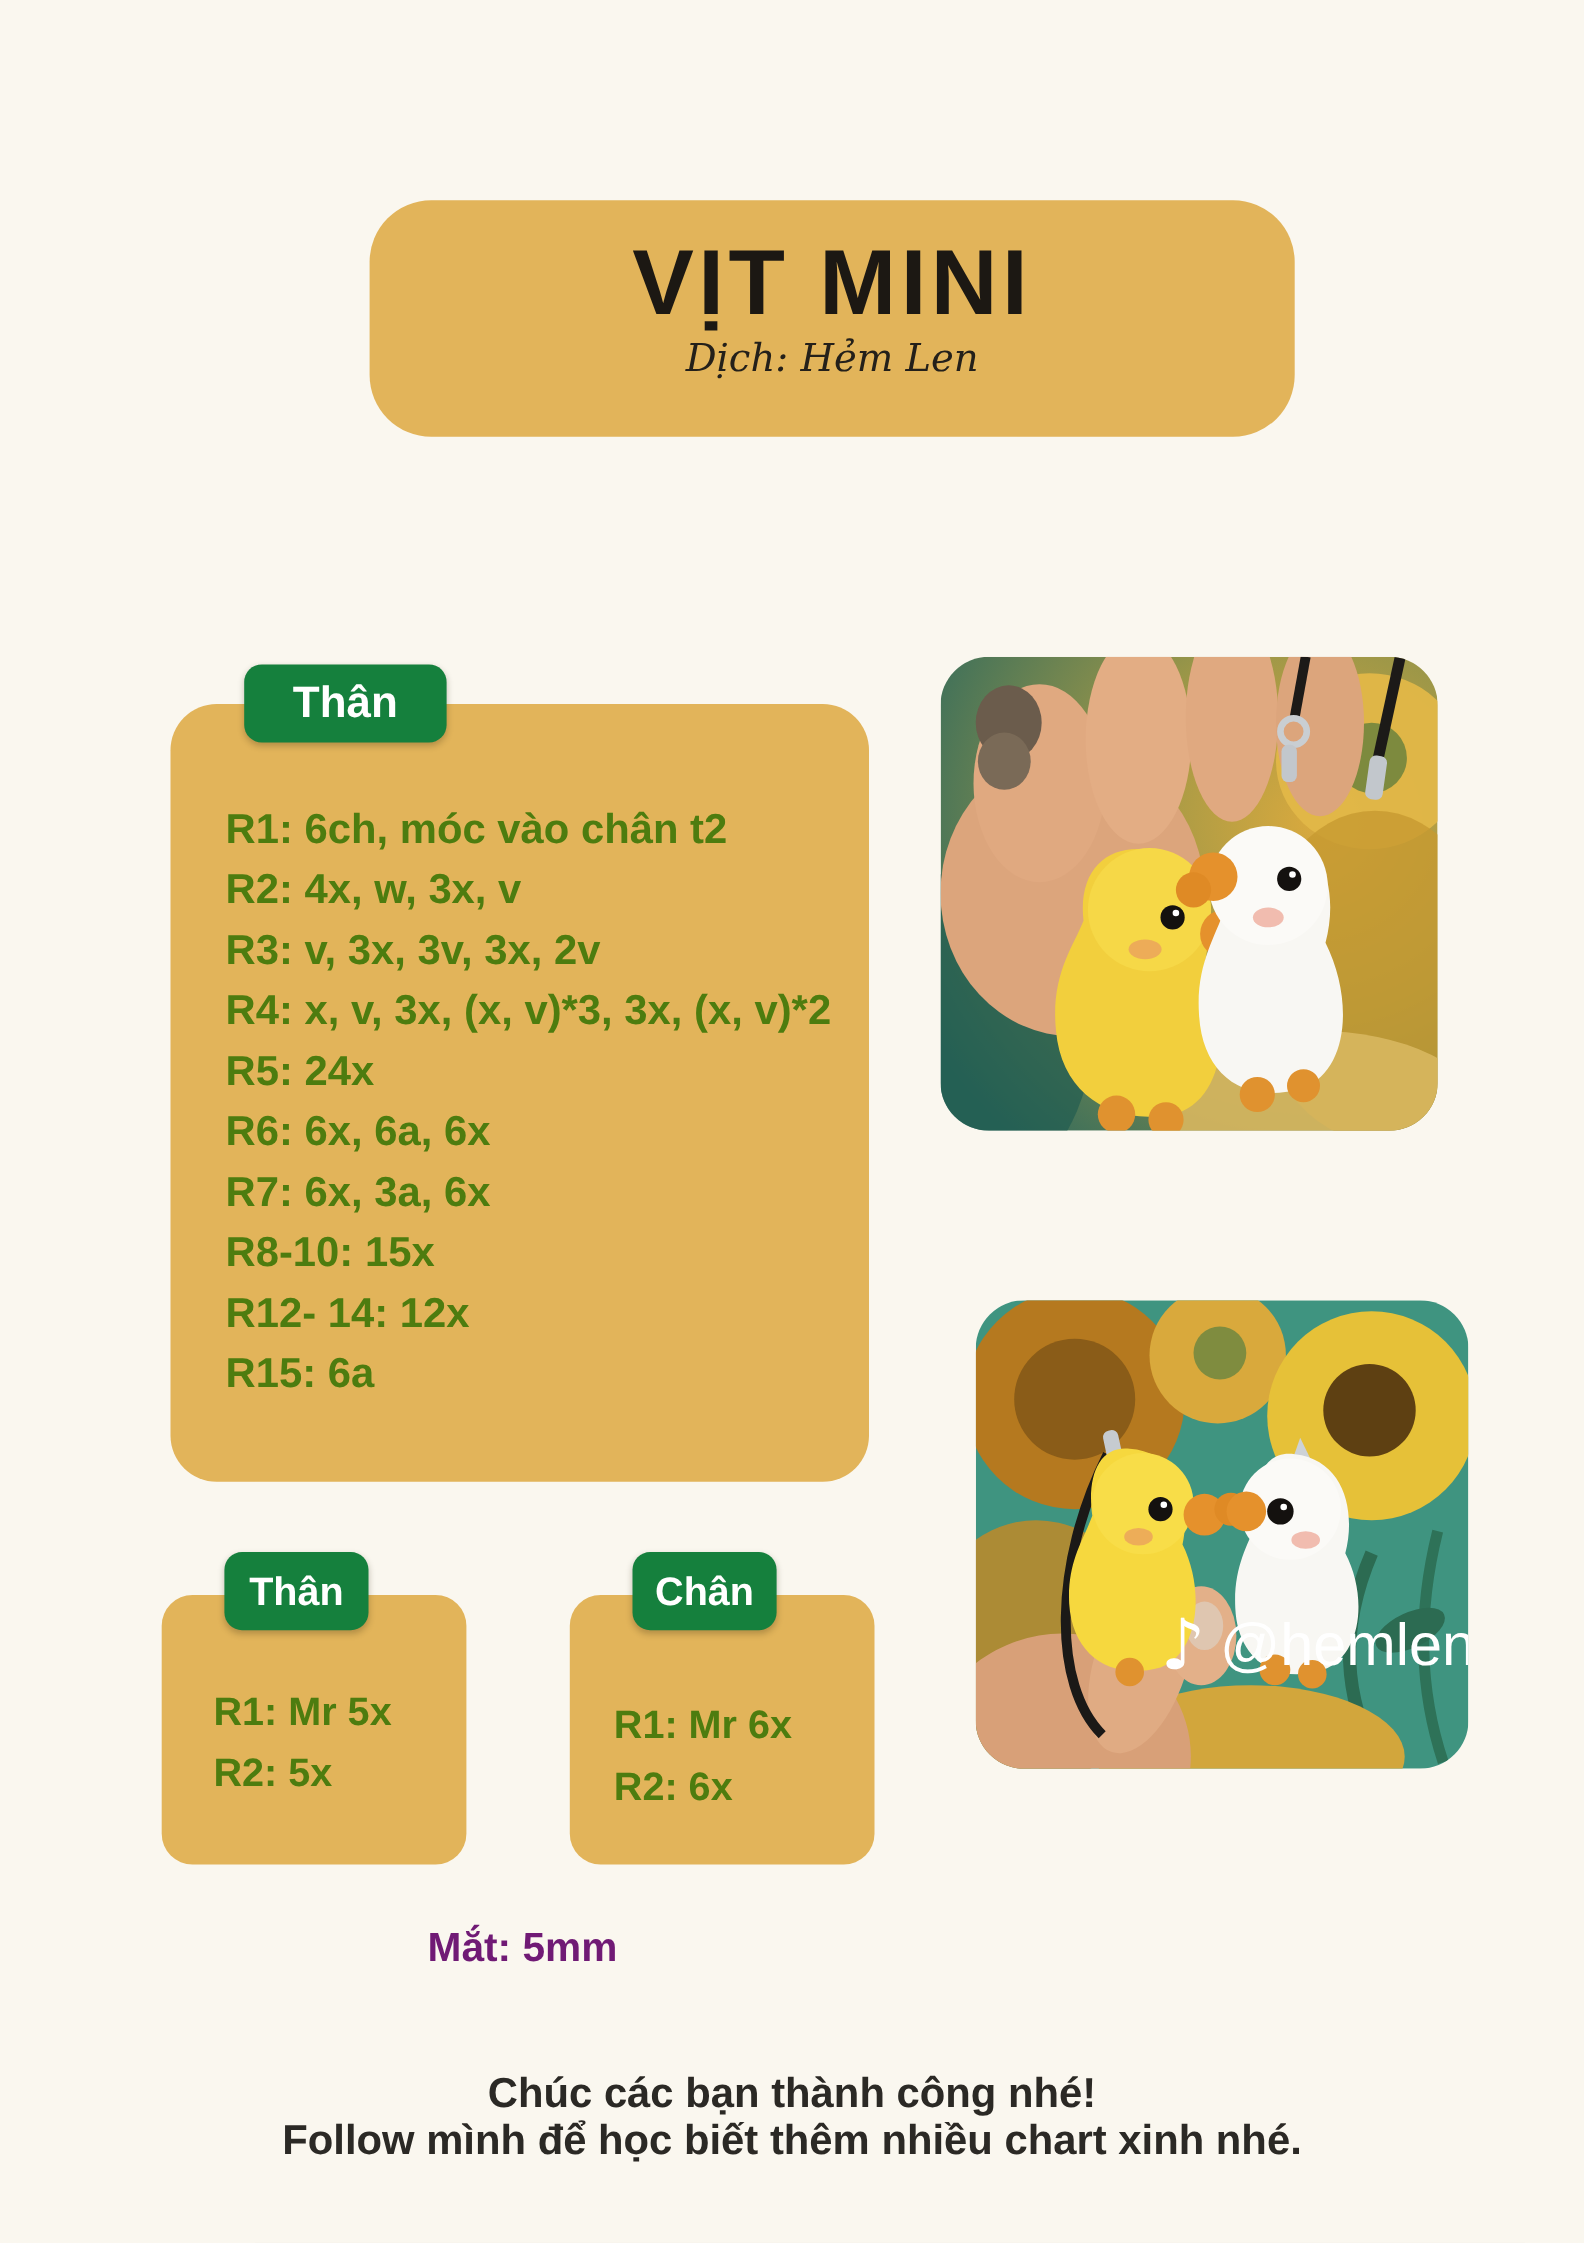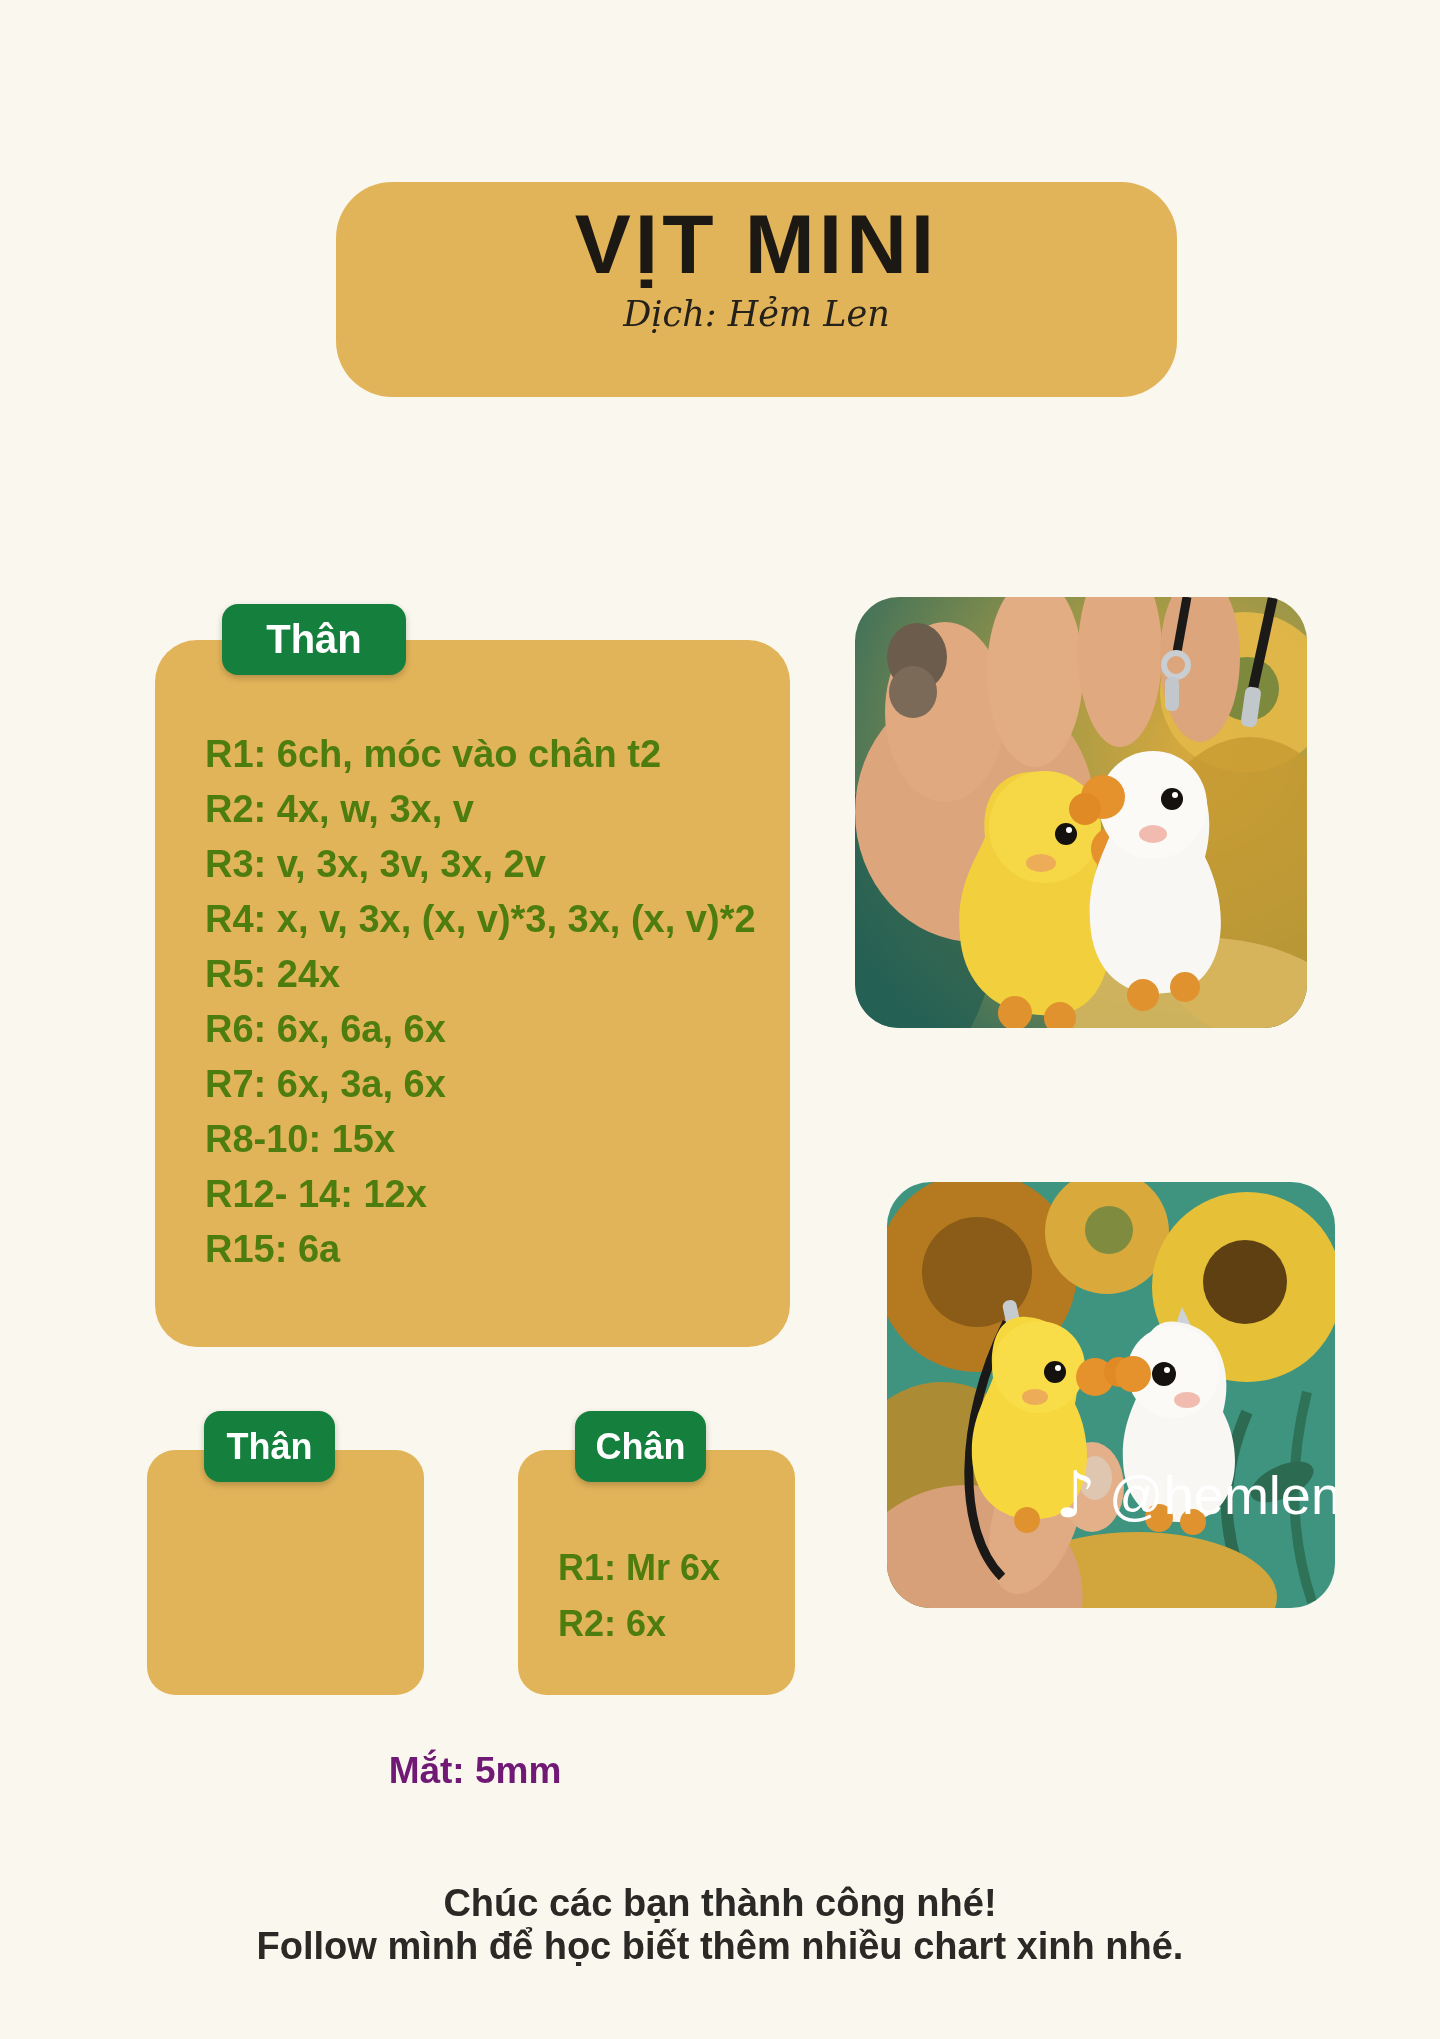--- a/index.html
+++ b/index.html
@@ -2,21 +2,21 @@
 <html><head>
 <meta charset="utf-8">
 <style>
   html,body{margin:0;padding:0;}
   body{background:#e8e4da;font-family:"Liberation Sans",sans-serif;}
   .page{position:relative;width:1440px;height:2039px;background:#FAF7EF;margin:0 auto;overflow:hidden;}
 
   
   .title-box{position:absolute;left:336px;top:182px;width:841px;height:215px;
     background:#E2B45A;border-radius:56px;display:flex;flex-direction:column;
-    align-items:center;justify-content:flex-start;padding-top:14px;box-sizing:border-box;}
+    align-items:center;justify-content:flex-start;padding-top:26px;box-sizing:border-box;}
   .title-main{font-size:84px;font-weight:bold;letter-spacing:4px;color:#1C1813;
     line-height:96px;font-family:"Liberation Sans",sans-serif;}
   .title-sub{font-family:"DejaVu Serif",serif;font-style:italic;font-size:35px;
     color:#24201a;line-height:45px;}
 
   
   .ybox{position:absolute;background:#E2B45A;}
   .main-box{left:155px;top:640px;width:635px;height:707px;border-radius:42px;}
   .small-box-1{left:147px;top:1450px;width:277px;height:245px;border-radius:28px;}
   .small-box-2{left:518px;top:1450px;width:277px;height:245px;border-radius:28px;}
@@ -69,20 +69,24 @@
     <div>R7: 6x, 3a, 6x</div>
     <div>R8-10: 15x</div>
     <div>R12- 14: 12x</div>
     <div>R15: 6a</div>
   </div>
 
   <div class="ybox small-box-1"></div>
   <div class="tab tab-s1">
     <span>Thân</span>
   </div>
+  <div class="rows s1-rows">
+    <div>R1: Mr 5x</div>
+    <div>R2: 5x</div>
+  </div>
 
   <div class="ybox small-box-2"></div>
   <div class="tab tab-s2">
     <span>Chân</span>
   </div>
   <div class="rows s2-rows">
     <div>R1: Mr 6x</div>
     <div>R2: 6x</div>
   </div>
 

